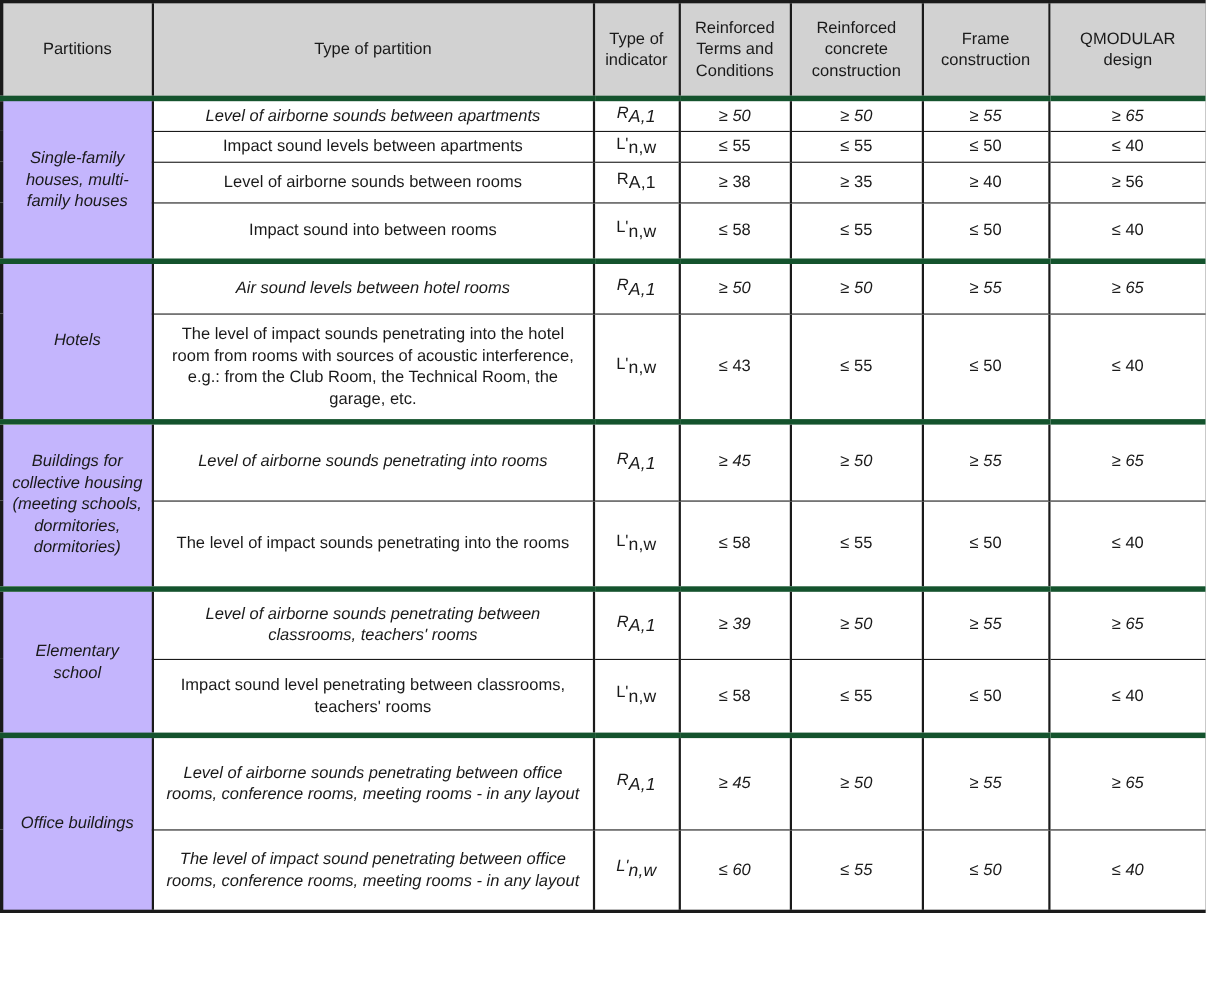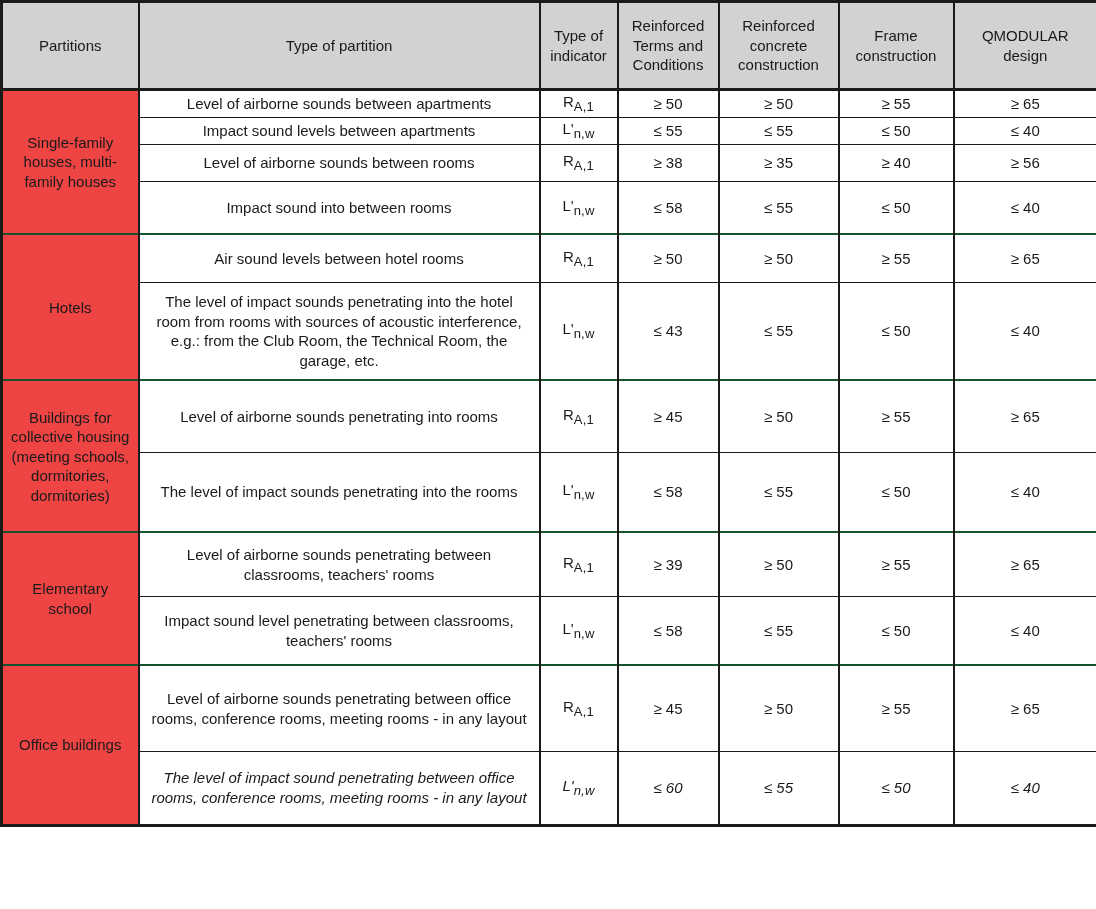--- a/index.html
+++ b/index.html
@@ -29,23 +29,23 @@
     padding: 1px 8px;
     background: #ffffff;
     overflow: hidden;
   }
   thead th {
     background: #d2d2d2;
     border-bottom: 3px solid #1a1a1a;
     padding: 2px 6px;
   }
   thead tr { height: 88px; }
-  td.partition { background: #ef4444; }
-  tr.group-start th, tr.group-start td { border-top: 2px solid #14532d; }
-  .ind sub { font-size: 13px; letter-spacing: 0.2px; }
+  td.partition { background: #c4b5fd; }
+  tr.group-start th, tr.group-start td { border-top: 5px solid #14532d; font-style: italic; }
+  .ind sub { font-size: 16px; letter-spacing: 0.2px; }
   
   tr.r21  { height: 21px; }
   tr.r37  { height: 37px; }
   tr.r53  { height: 53px; }
   tr.r48  { height: 48px; }
   tr.r98  { height: 98px; }
   tr.r72  { height: 72px; }
   tr.r111 { height: 80px; }
   tr.r64  { height: 64px; }
   tr.r69  { height: 69px; }

